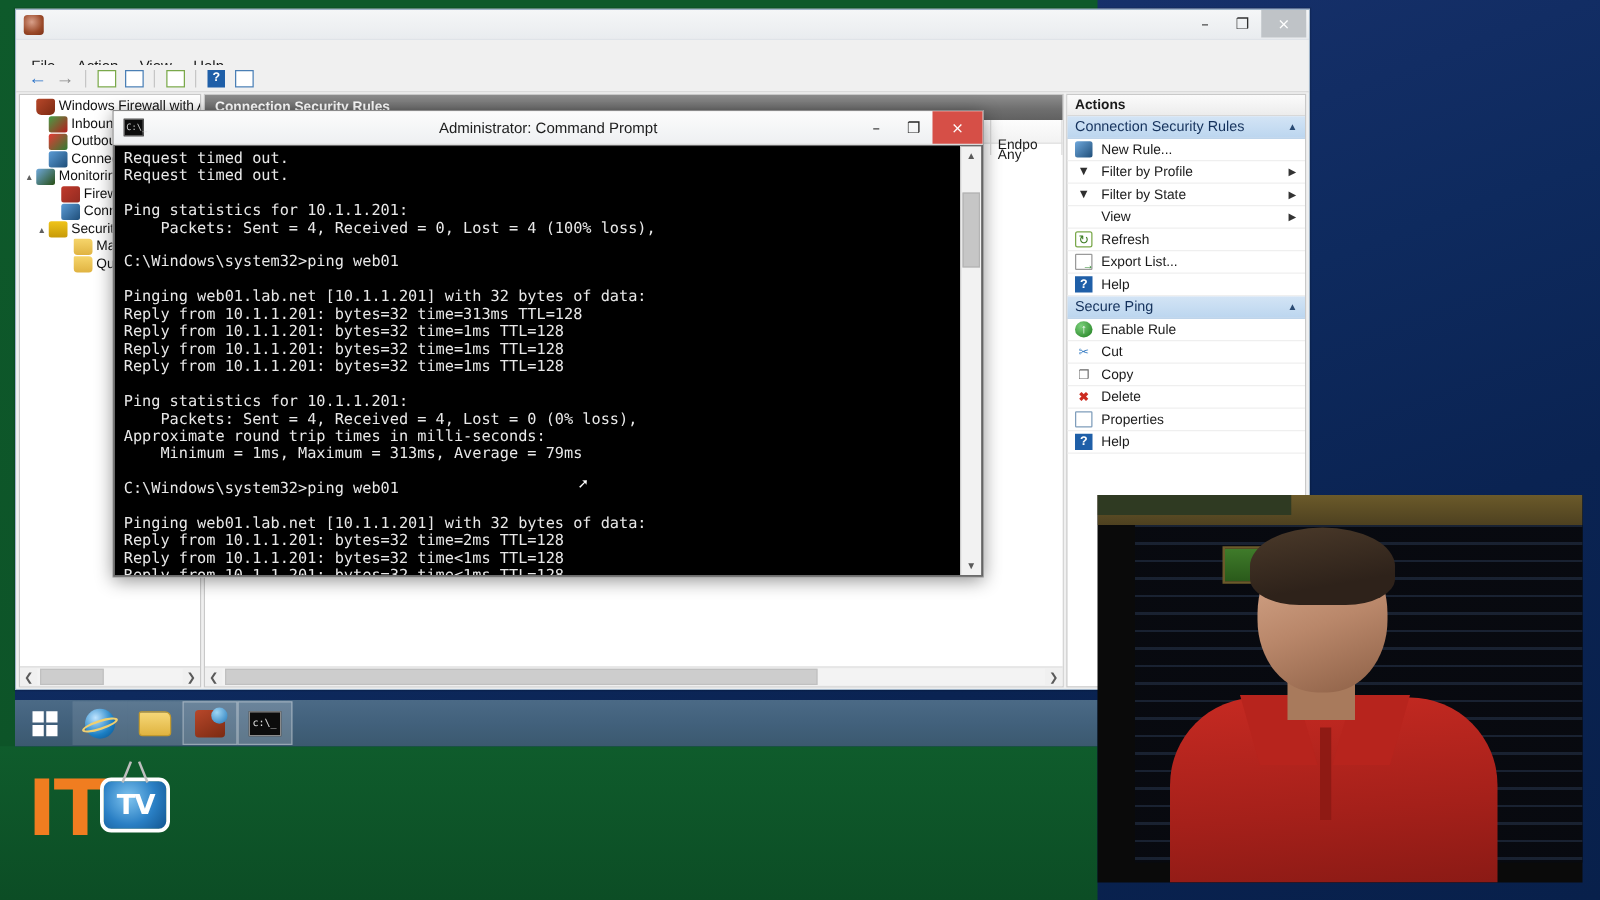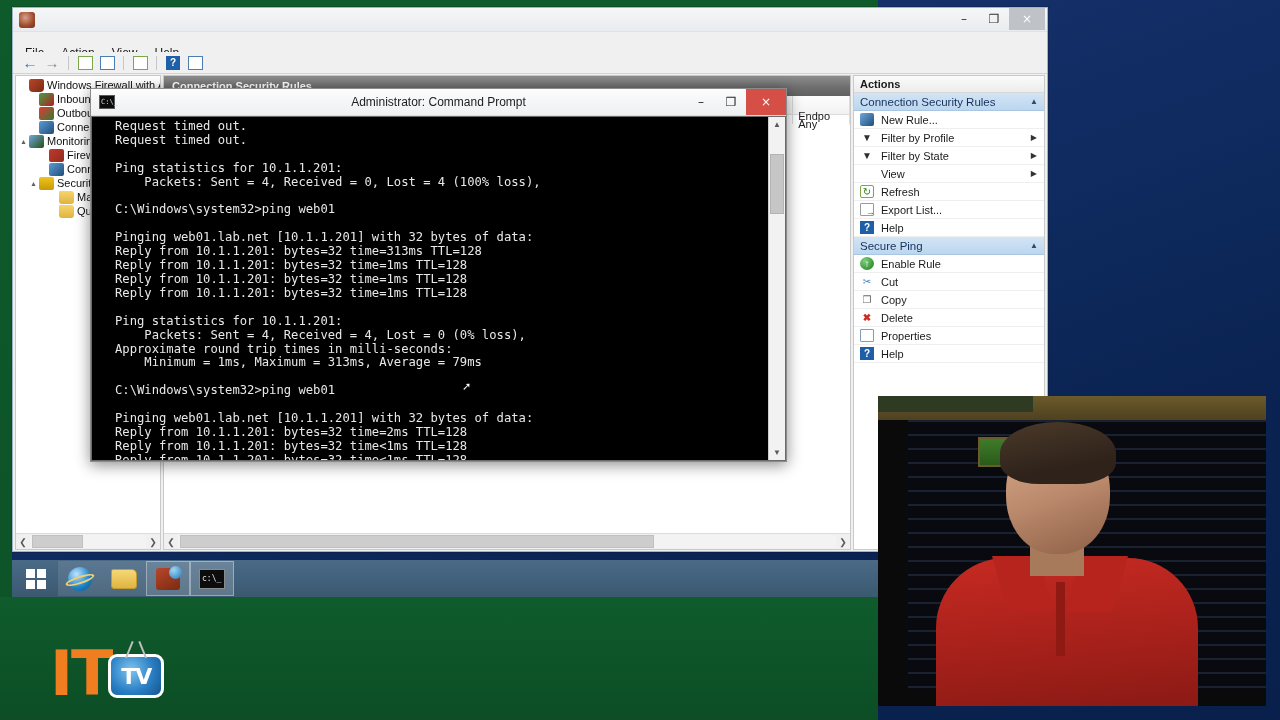--- a/index.html
+++ b/index.html
@@ -28,21 +28,21 @@
     background: linear-gradient(180deg,#0f5c2c 0%, #0c4d25 100%);
   }
   #green-fill-top {
     position: absolute; left: 0; top: 0; width: 878px; height: 8px;
     background: #0e5a2b;
   }
 
   
   #logo {
     position: absolute; left: 22px; top: 622px;
-    height: 78px; display: flex; align-items: flex-end; margin-left: 28px;
+    height: 78px; display: flex; 
   }
   .logo-it {
     font-family: "DejaVu Sans", sans-serif;
     font-weight: bold; font-size: 62px; color: #f07d20;
     letter-spacing: -2px; line-height: 0.82;
   }
   .logo-pro {
     font-family: "DejaVu Sans", sans-serif;
     font-weight: bold; font-size: 44px; color: #1a5fa8;
     letter-spacing: -1px; line-height: 0.95; margin-left: -4px;
@@ -246,21 +246,21 @@
   }
   #cmd-btns { position: absolute; right: 0; top: 0; display: flex; height: 26px; }
   #cmd-btns .b { width: 30px; display: flex; align-items: center; justify-content: center;
                  font-size: 12px; color: #242424; font-family: "DejaVu Sans", sans-serif; }
   #cmd-btns .b.close { width: 40px; background: #d64f47; color: #fff; }
 
   #cmd-body { flex: 1; display: flex; background: #000; border: 1px solid #6b6b6b; min-height: 0; }
   #cmd-screen {
     flex: 1; background: #000000; color: #e8e8e8; overflow: hidden;
     font-family: "DejaVu Sans Mono", monospace; font-size: 12.2px; line-height: 13.9px;
-    padding: 3px 0 0 7px; white-space: pre; margin-left: 16px;
+    padding: 3px 0 0 7px; white-space: pre;
   }
   #cmd-vsb {
     width: 17px; background: #f2f2f2; border-left: 1px solid #cdcdcd;
     display: flex; flex-direction: column; align-items: center; justify-content: space-between;
   }
   #cmd-vsb .ar { font-size: 8px; color: #5a5a5a; height: 15px; line-height: 15px; }
   #cmd-vsb .trk { flex: 1; width: 17px; position: relative; }
   #cmd-vsb .thumb { position: absolute; top: 22px; left: 1px; width: 14px; height: 60px;
                     background: #c6c6c6; border: 1px solid #b4b4b4; }
   #cmd-cursor {

